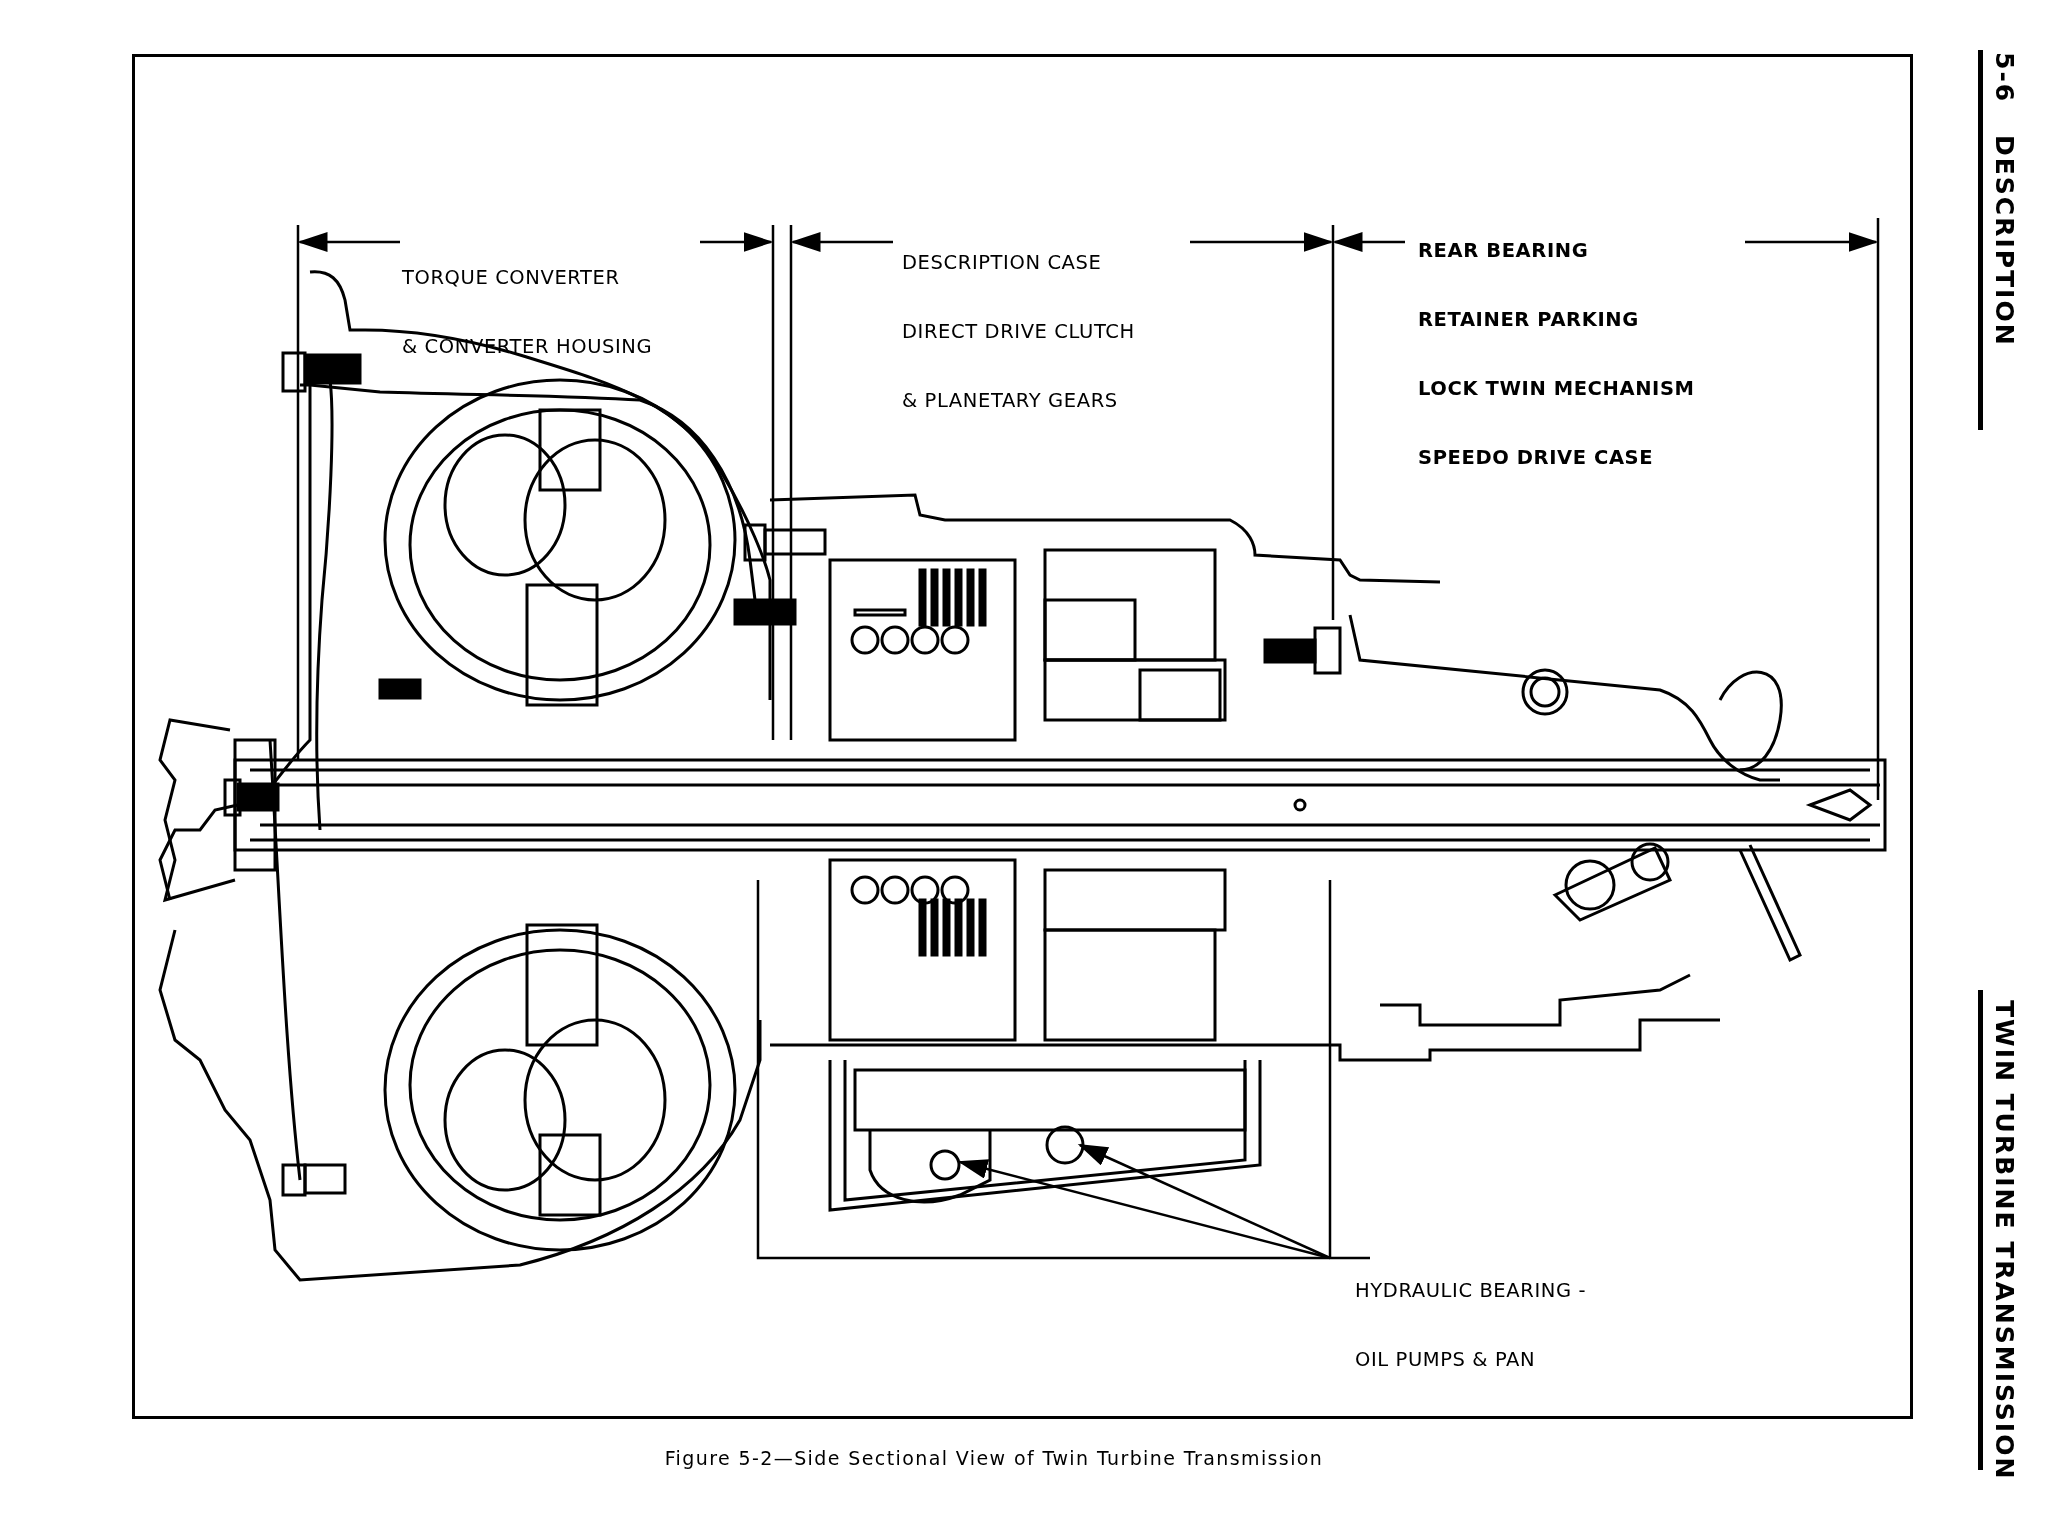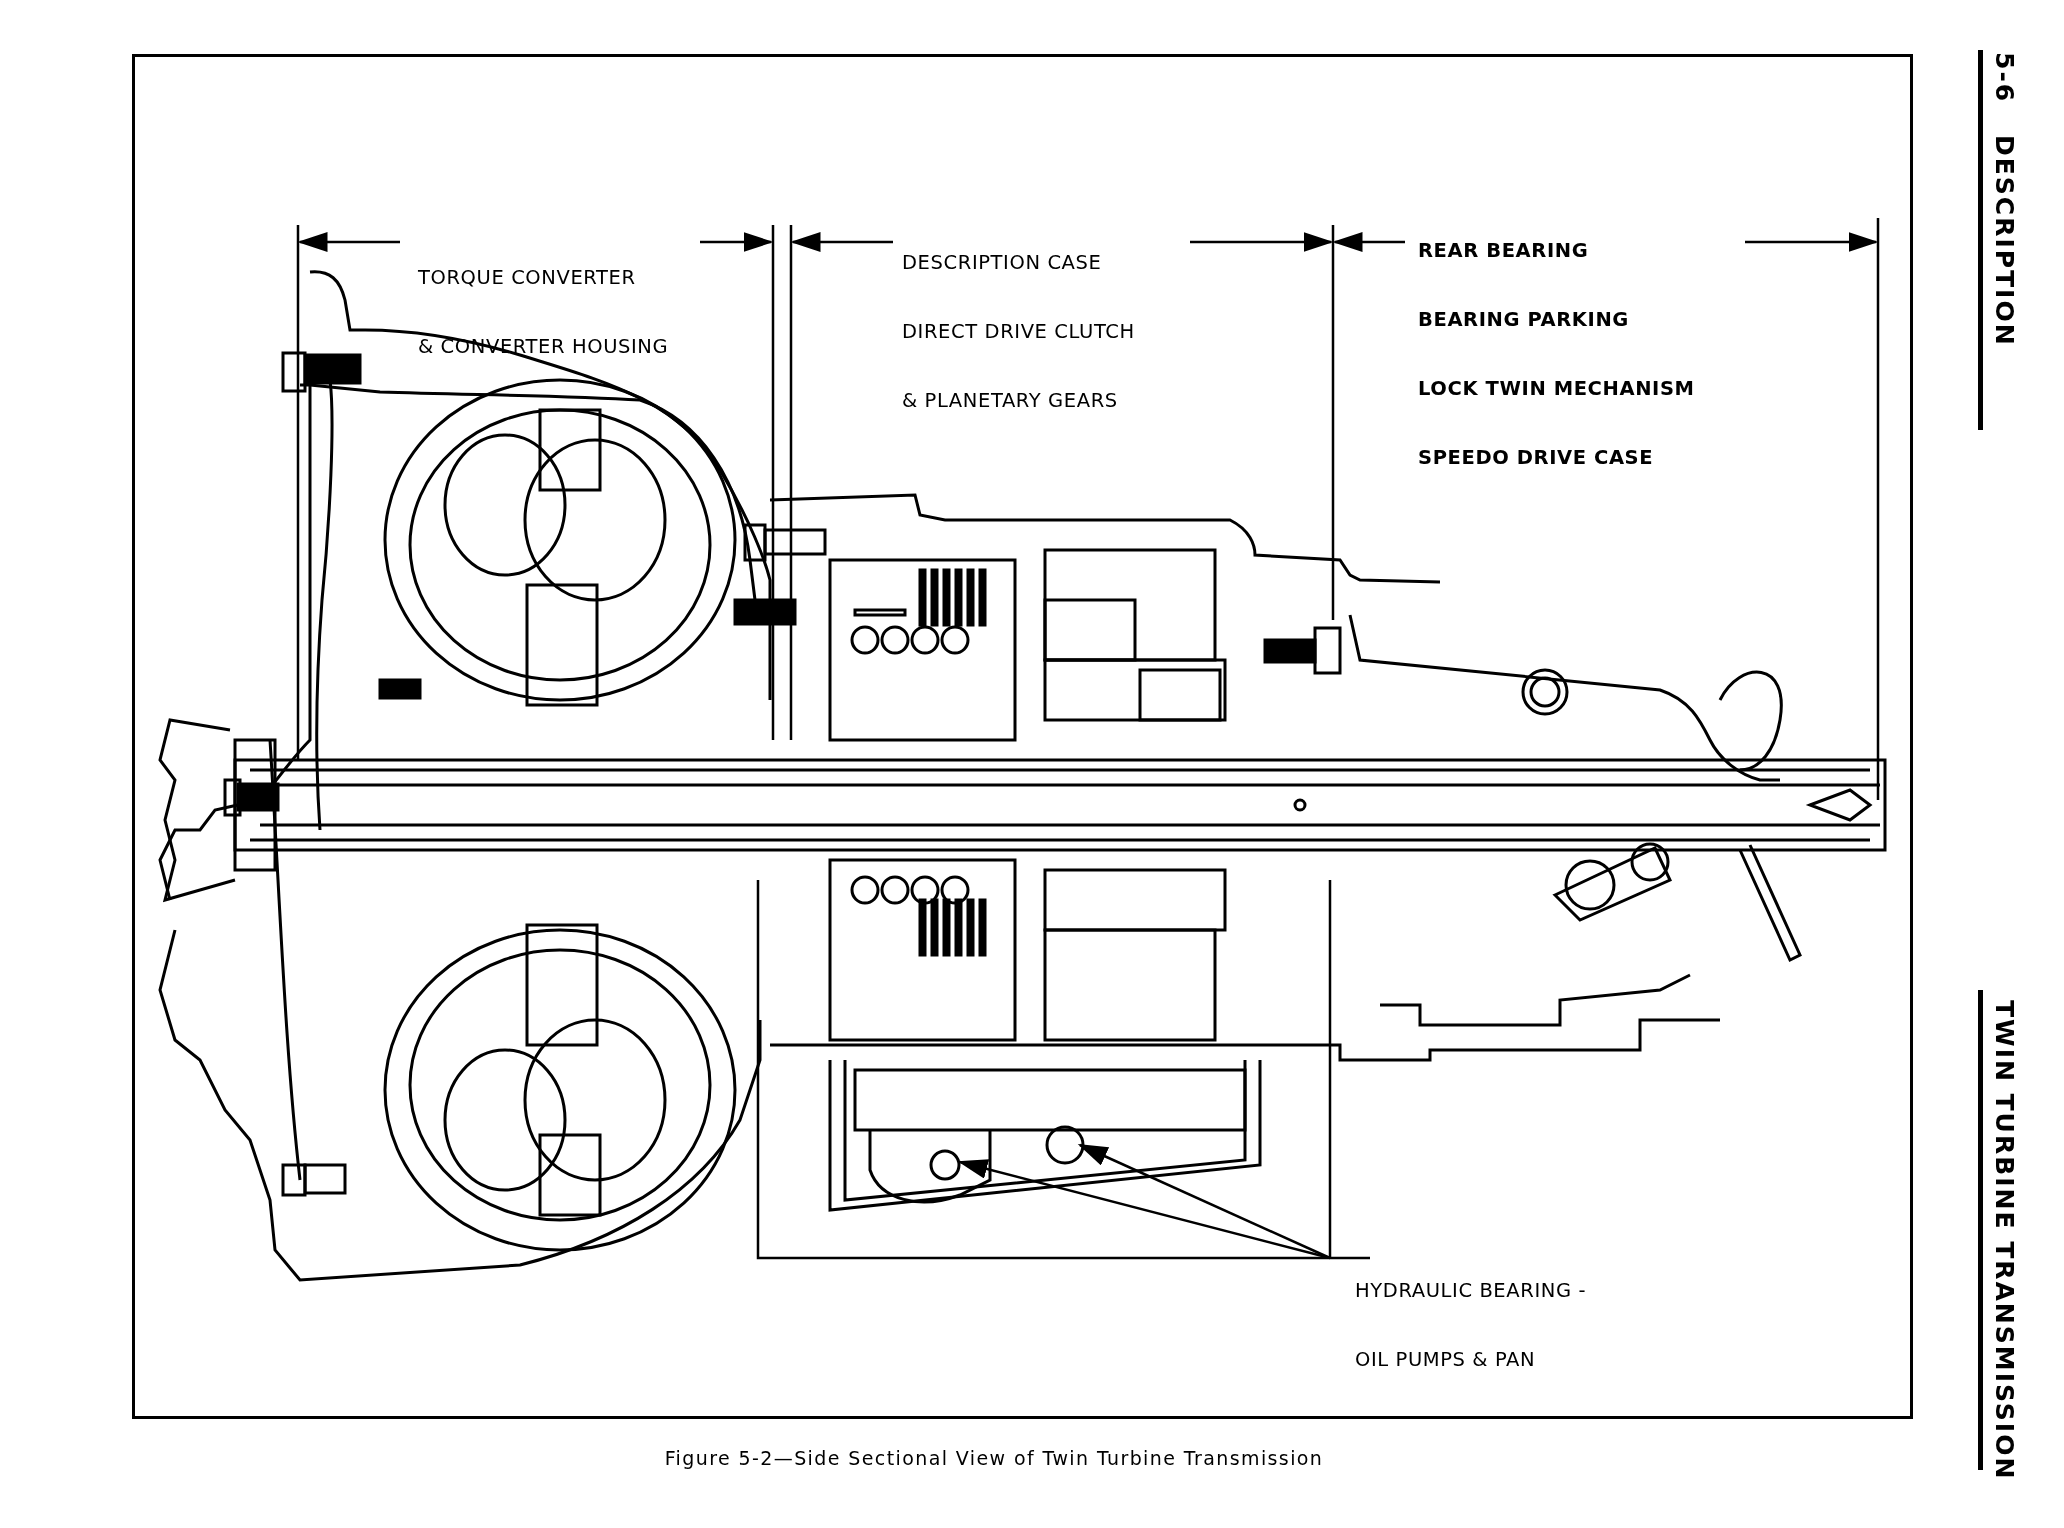--- a/index.html
+++ b/index.html
@@ -160,32 +160,32 @@
 
   <g stroke-width="2.5">
     <polyline points="1330,1258 758,1258 758,880"></polyline>
     <line x1="1330" y1="1258" x2="1330" y2="880"></line>
     <line x1="1330" y1="1258" x2="960" y2="1162" marker-end="url(#arr)"></line>
     <line x1="1330" y1="1258" x2="1080" y2="1145" marker-end="url(#arr)"></line>
     <line x1="1330" y1="1258" x2="1370" y2="1258"></line>
   </g>
 </svg>
 
-<div class="label" style="left:418px; top:220px;">
+<div class="label" style="left:402px; top:220px;">
   <div>TORQUE CONVERTER</div>
   <div>&amp; CONVERTER HOUSING</div>
 </div>
 <div class="label" style="left:902px; top:205px;">
   <div>DESCRIPTION CASE</div>
   <div>DIRECT DRIVE CLUTCH</div>
   <div>&amp; PLANETARY GEARS</div>
 </div>
 <div class="label" style="left:1418px; top:193px;font-weight:bold;">
   <div>REAR BEARING</div>
-  <div>BEARING PARKING</div>
+  <div>RETAINER PARKING</div>
   <div>LOCK TWIN MECHANISM</div>
   <div>SPEEDO DRIVE CASE</div>
 </div>
 <div class="label" style="left:1355px; top:1233px;">
   <div>HYDRAULIC BEARING -</div>
   <div>OIL PUMPS &amp; PAN</div>
 </div>
 
 <div class="caption">Figure 5-2—Side Sectional View of Twin Turbine Transmission</div>
 

